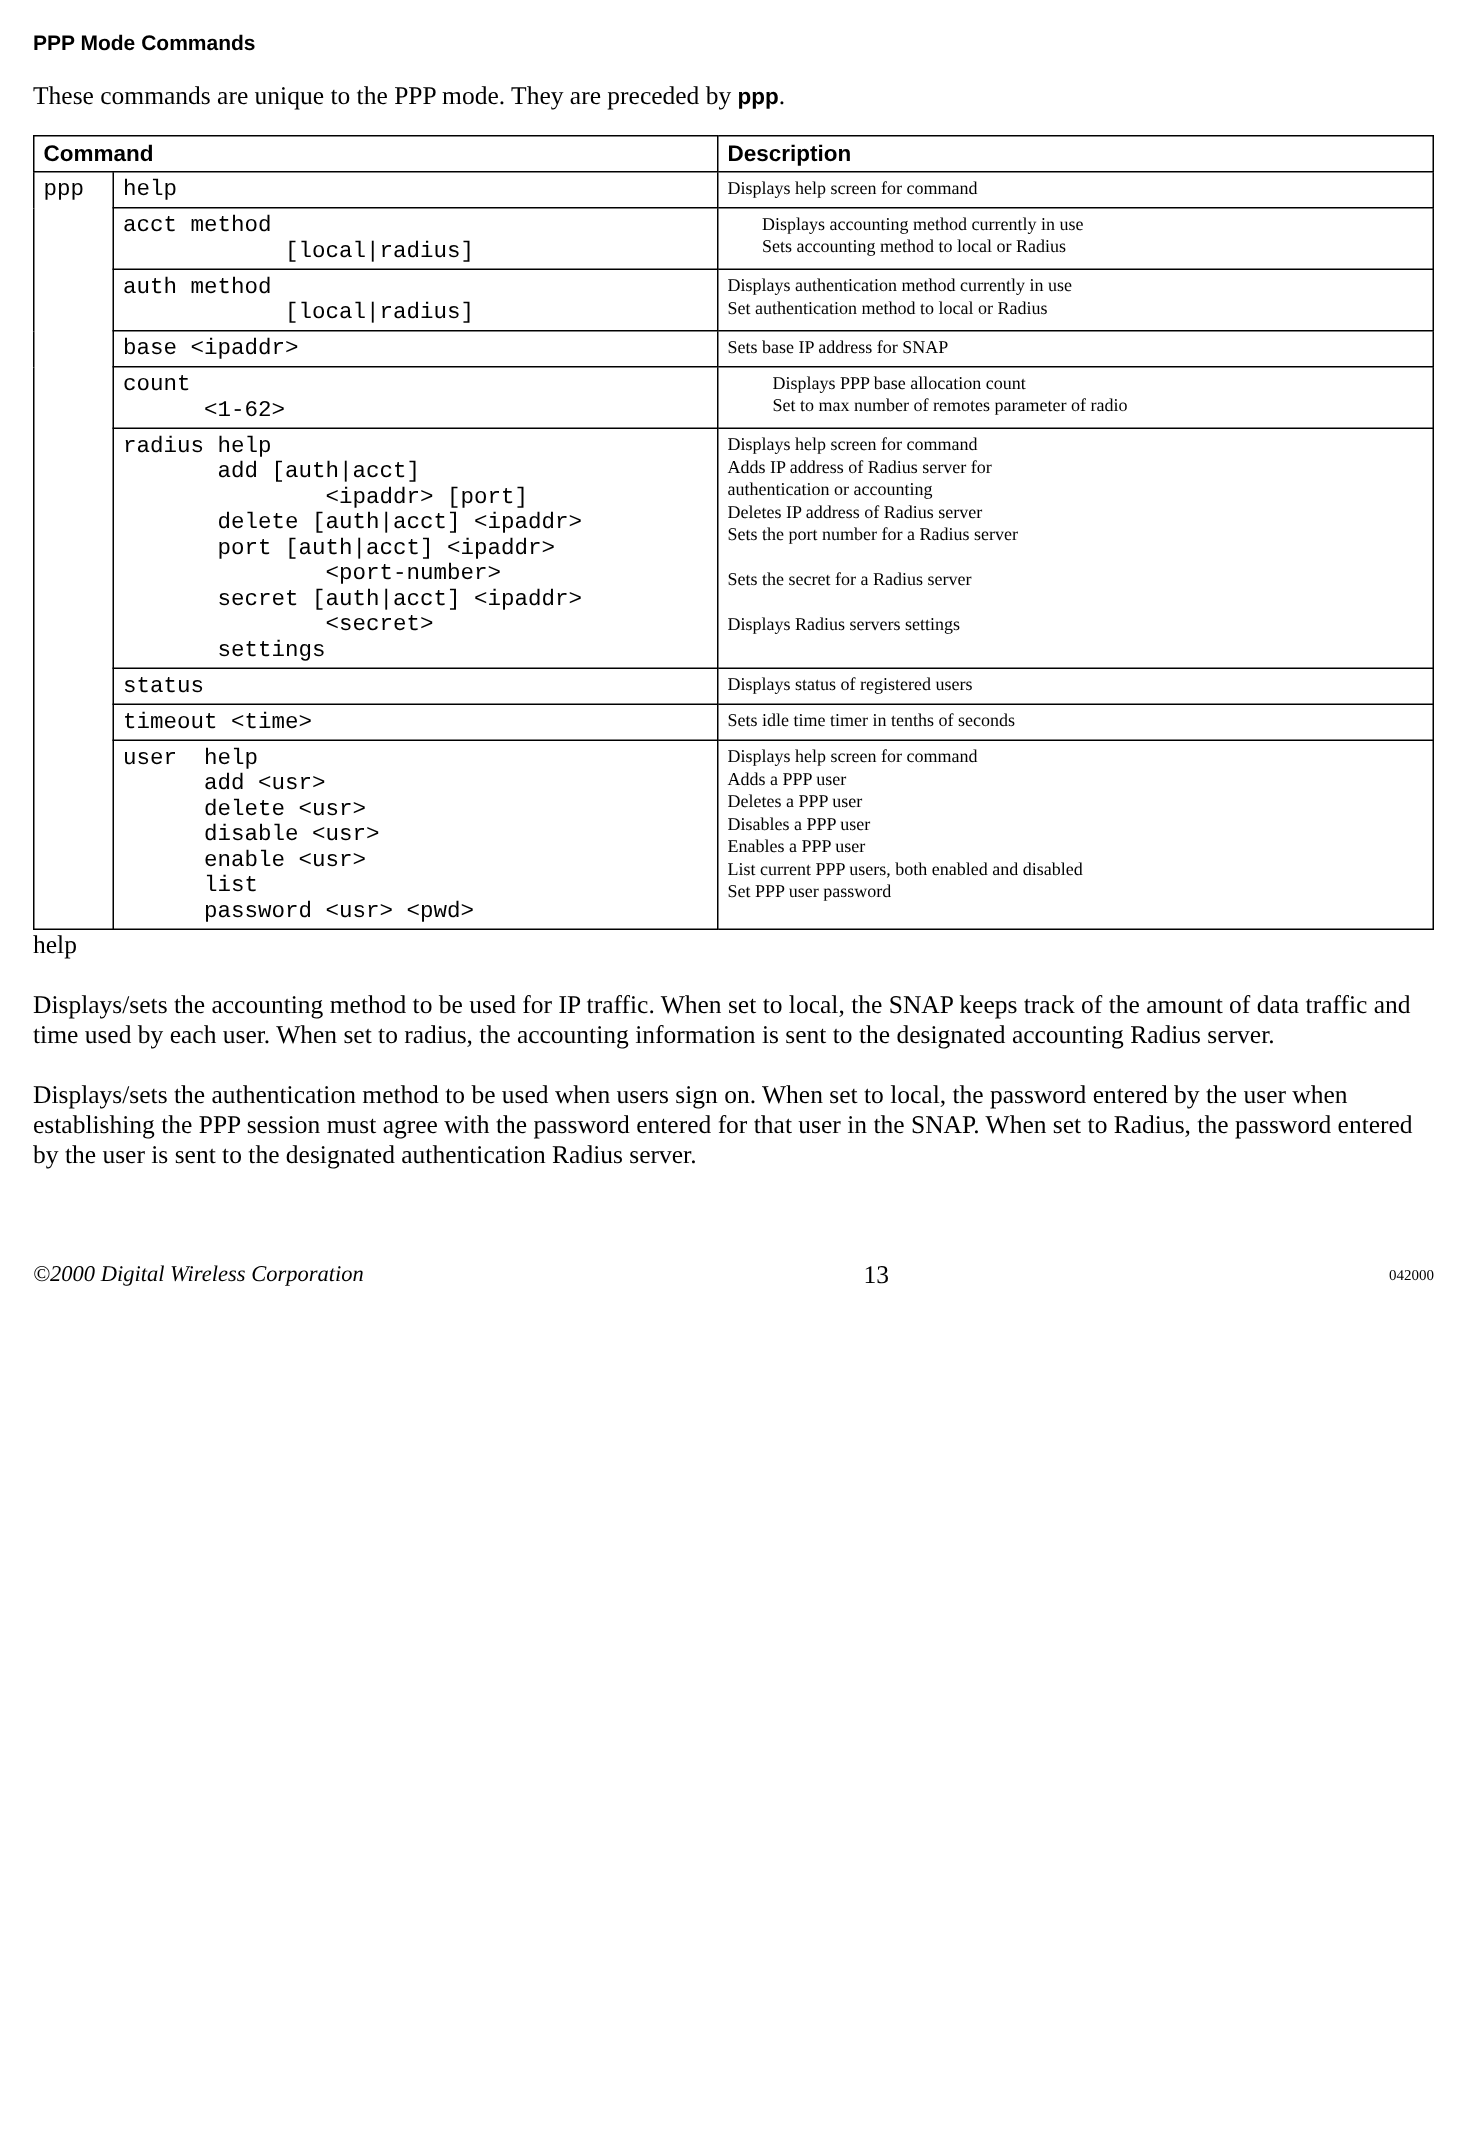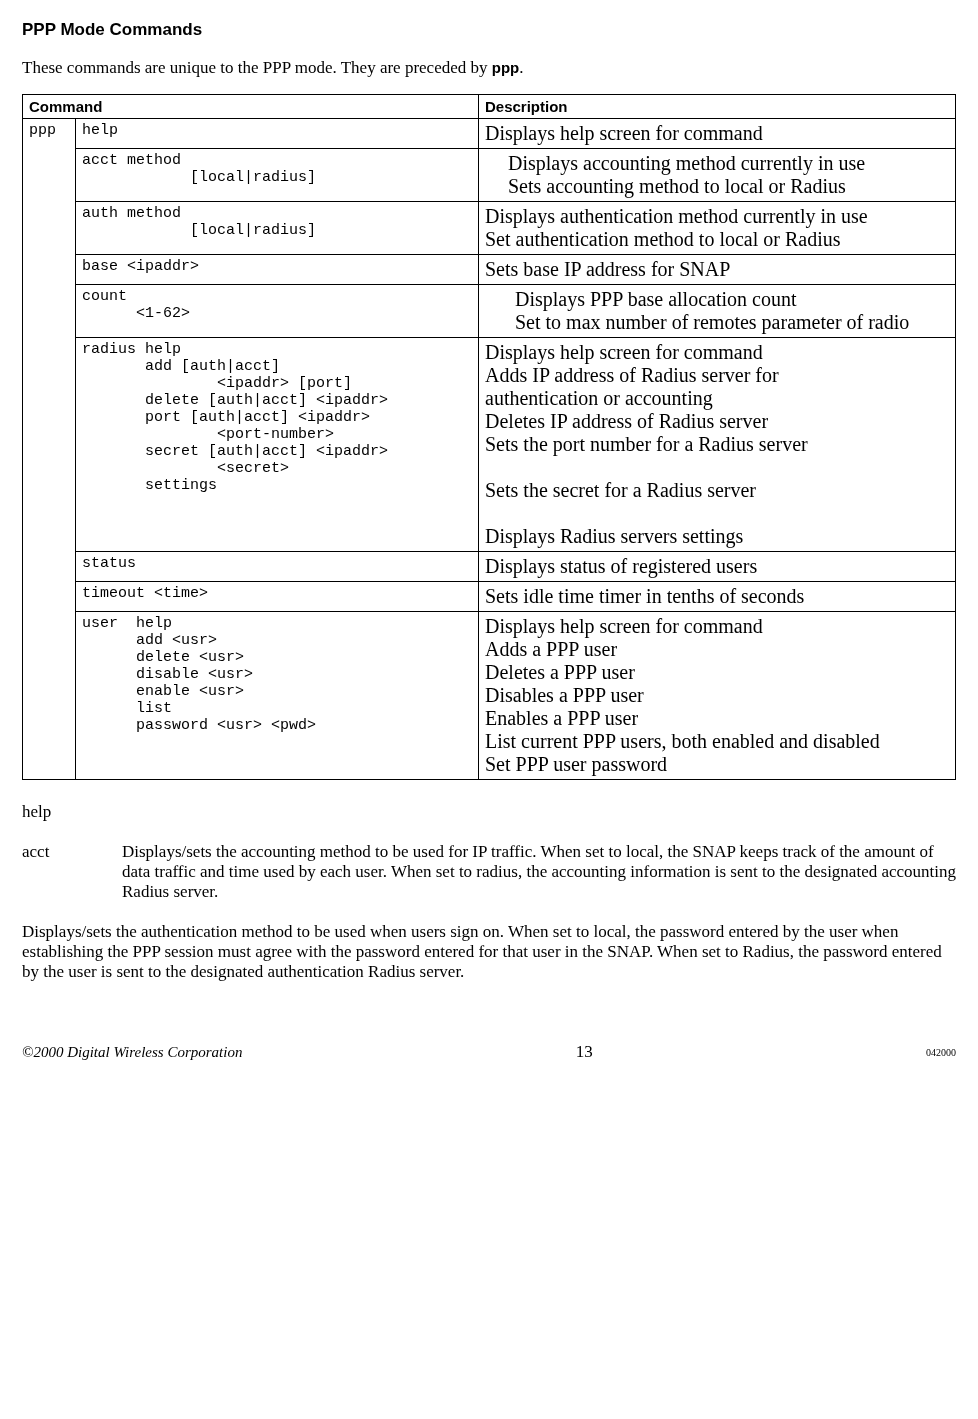--- a/index.html
+++ b/index.html
@@ -7,55 +7,54 @@
     font-size: 16px;
     margin: 0;
     padding: 20px 22px;
     width: 978px;
     box-sizing: border-box;
     color: #000;
   }
   h2 {
     font-family: Arial, Helvetica, sans-serif;
     font-weight: bold;
-    font-size: 17px;
+    font-size: 14px;
     margin: 0 0 18px 0;
   }
   .intro {
     font-size: 17px;
     margin-bottom: 16px;
   }
   .intro .bold {
     font-family: Arial, Helvetica, sans-serif;
     font-weight: bold;
     font-size: 15px;
   }
   table.cmd {
     border-collapse: collapse;
     width: 100%;
-    margin-bottom: 22px;
   }
   table.cmd th, table.cmd td {
     border: 1px solid #000;
     vertical-align: top;
     padding: 3px 6px;
     text-align: left;
   }
   table.cmd th {
     font-family: Arial, Helvetica, sans-serif;
     font-weight: bold;
     font-size: 15px;
   }
   .mono {
     font-family: "Courier New", Courier, monospace;
     font-size: 15px;
     white-space: pre;
   }
   .desc {
-    font-size: 20px;
+    font-size: 12px;
     font-family: Liberation Serif, serif;
   }
   .defs {
     font-size: 17px;
   }
   .def-row {
     display: flex;
     margin-bottom: 20px;
   }
   .def-term {
@@ -171,21 +170,20 @@
 Set PPP user password</td>
       </tr>
     </tbody>
 </table>
 
 <div class="defs" id="defs">
     <div class="def-row">
       <div class="def-term">help</div>
     </div>
     <div class="def-row">
-      <div class="def-term">acct</div>
       <div class="def-text">Displays/sets the accounting method to be used for IP traffic. When set to local, the SNAP keeps track of the amount of data traffic and time used by each user. When set to radius, the accounting information is sent  to the designated accounting Radius server.</div>
     </div>
     <div class="def-row">
       <div class="def-text">Displays/sets the authentication method to be used when users sign on. When set to local, the password entered by the user when establishing the PPP session must agree with the password entered for that user in the SNAP. When set to Radius, the password entered by the user is sent to the designated authentication Radius server.</div>
     </div>
   </div>
 
 <div class="footer">
   <span class="left">©2000 Digital Wireless Corporation</span>
   <span class="center">13</span>

